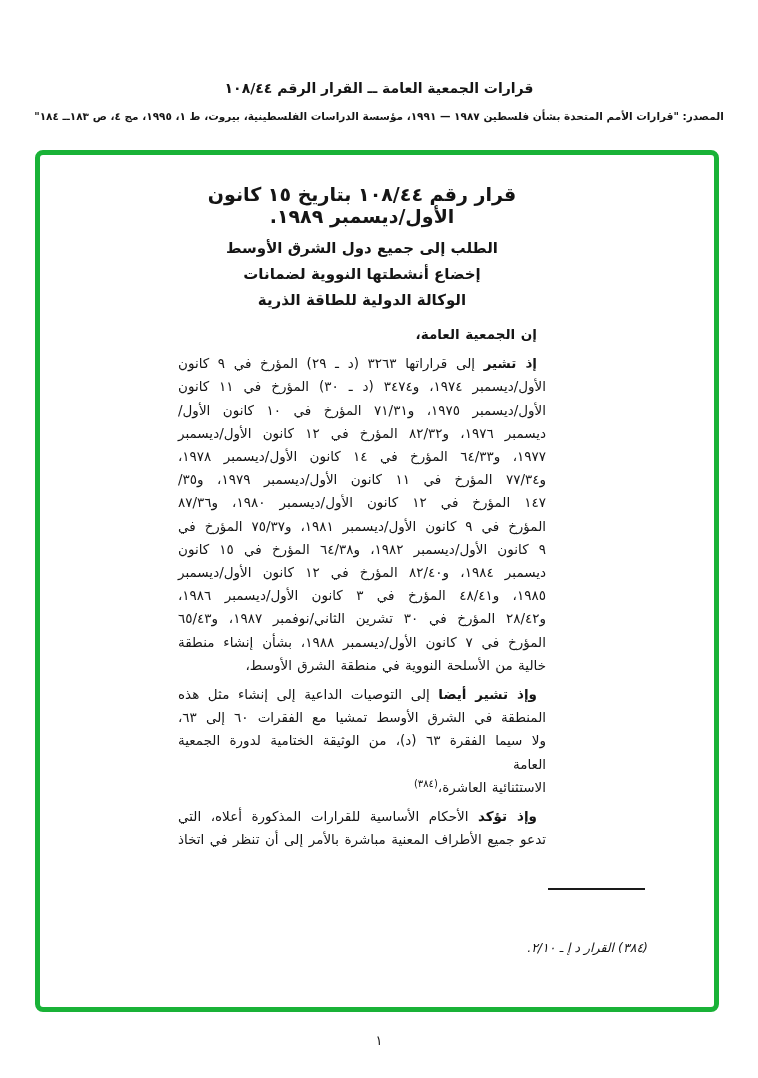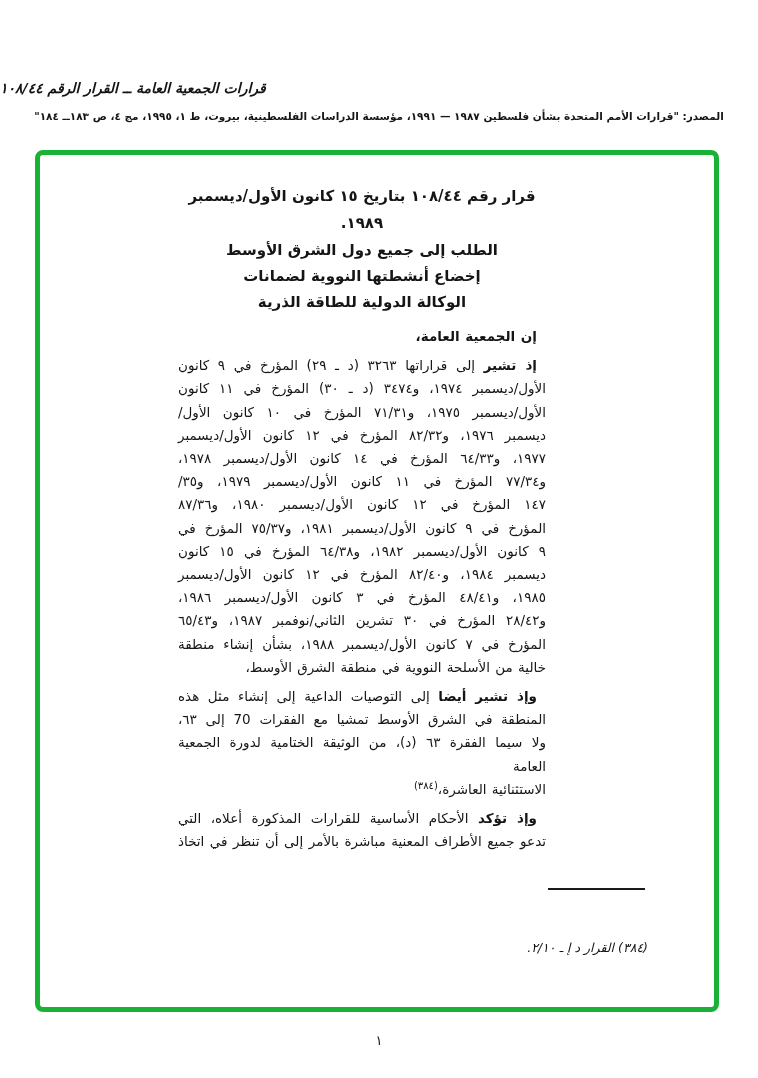--- a/index.html
+++ b/index.html
@@ -5,40 +5,40 @@
   * { margin:0; padding:0; box-sizing:border-box; }
   html,body { background:#ffffff; }
   body {
     width:758px; height:1078px; position:relative;
     font-family:"DejaVu Sans", sans-serif;
     color:#151515;
     direction:rtl;
   }
   .hdr-title {
     position:absolute; top:80px; right:0; left:0;
-    text-align:left; font-weight:bold; font-size:14px;font-style:italic;
+    text-align:center; font-weight:bold; font-size:14px;
   }
   .hdr-source {
     position:absolute; top:110px; right:0; left:0;
     text-align:center; font-weight:bold; font-size:10.5px;
   }
   .green-box {
     position:absolute; left:35px; top:150px;
     width:684px; height:862px;
     border:5px solid var(--green,#19b237);
     border-radius:8px;
     background:#ffffff;
   }
   .column {
     position:absolute; right:212px; left:178px; top:183px;
     width:368px;
   }
   .doc-title {
-    font-weight:bold; font-size:15px; line-height:27px;
-    text-align:center; margin-bottom:0;
+    font-weight:bold; font-size:19px; line-height:22px;
+    text-align:center; margin-bottom:8px;
   }
   .doc-subtitle {
     font-weight:bold; font-size:15px; line-height:26px;
     text-align:center;
   }
   .body-text { margin-top:10px; font-size:13.5px; }
   .para + .para { margin-top:6px; }
   .line {
     line-height:23.2px; min-height:23.2px;
     text-align:justify; text-align-last:justify;
@@ -89,21 +89,21 @@
         <div class="line">المؤرخ في ٩ كانون الأول/ديسمبر ١٩٨١، و٧٥/٣٧ المؤرخ في</div>
         <div class="line">٩ كانون الأول/ديسمبر ١٩٨٢، و٦٤/٣٨ المؤرخ في ١٥ كانون</div>
         <div class="line">ديسمبر ١٩٨٤، و٨٢/٤٠ المؤرخ في ١٢ كانون الأول/ديسمبر</div>
         <div class="line">١٩٨٥، و٤٨/٤١ المؤرخ في ٣ كانون الأول/ديسمبر ١٩٨٦،</div>
         <div class="line">و٢٨/٤٢ المؤرخ في ٣٠ تشرين الثاني/نوفمبر ١٩٨٧، و٦٥/٤٣</div>
         <div class="line">المؤرخ في ٧ كانون الأول/ديسمبر ١٩٨٨، بشأن إنشاء منطقة</div>
         <div class="line end">خالية من الأسلحة النووية في منطقة الشرق الأوسط،</div>
       </div>
       <div class="para">
         <div class="line indent"><b>وإذ تشير أيضا</b> إلى التوصيات الداعية إلى إنشاء مثل هذه</div>
-        <div class="line">المنطقة في الشرق الأوسط تمشيا مع الفقرات 70 إلى ٦٣،</div>
+        <div class="line">المنطقة في الشرق الأوسط تمشيا مع الفقرات ٦٠ إلى ٦٣،</div>
         <div class="line">ولا سيما الفقرة ٦٣ (د)، من الوثيقة الختامية لدورة الجمعية العامة</div>
         <div class="line end">الاستثنائية العاشرة،<sup>(٣٨٤)</sup></div>
       </div>
       <div class="para">
         <div class="line indent"><b>وإذ تؤكد</b> الأحكام الأساسية للقرارات المذكورة أعلاه، التي</div>
         <div class="line">تدعو جميع الأطراف المعنية مباشرة بالأمر إلى أن تنظر في اتخاذ</div>
       </div>
     </div>
 </div>
 

